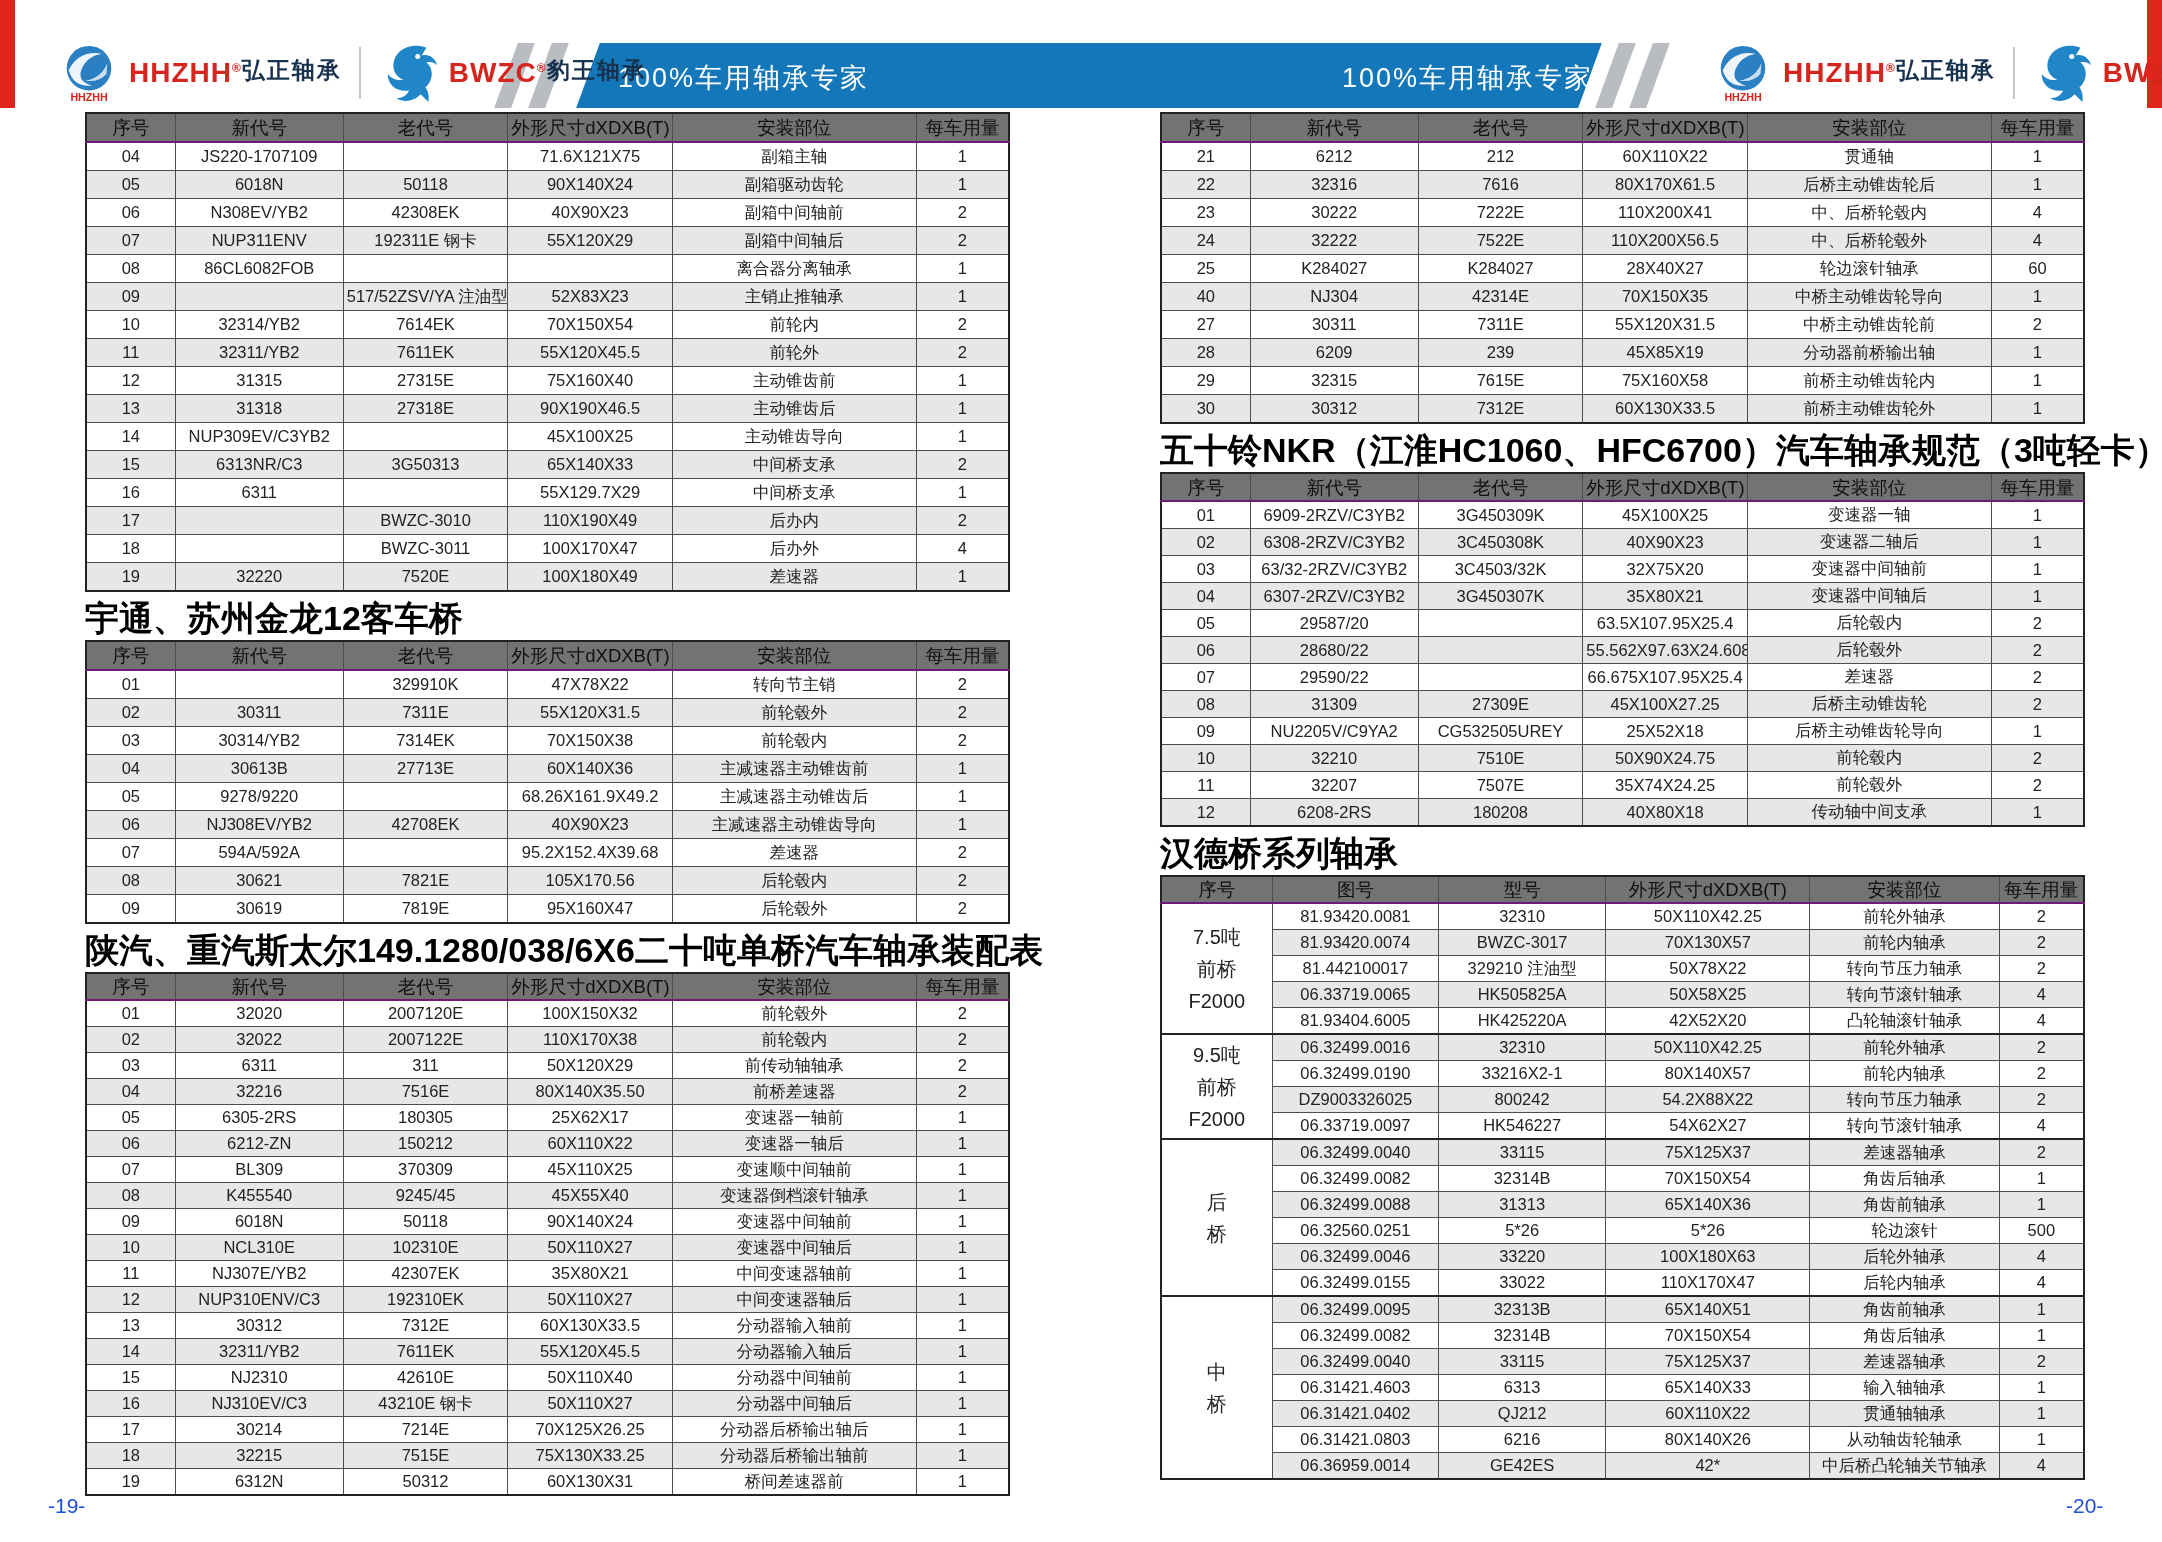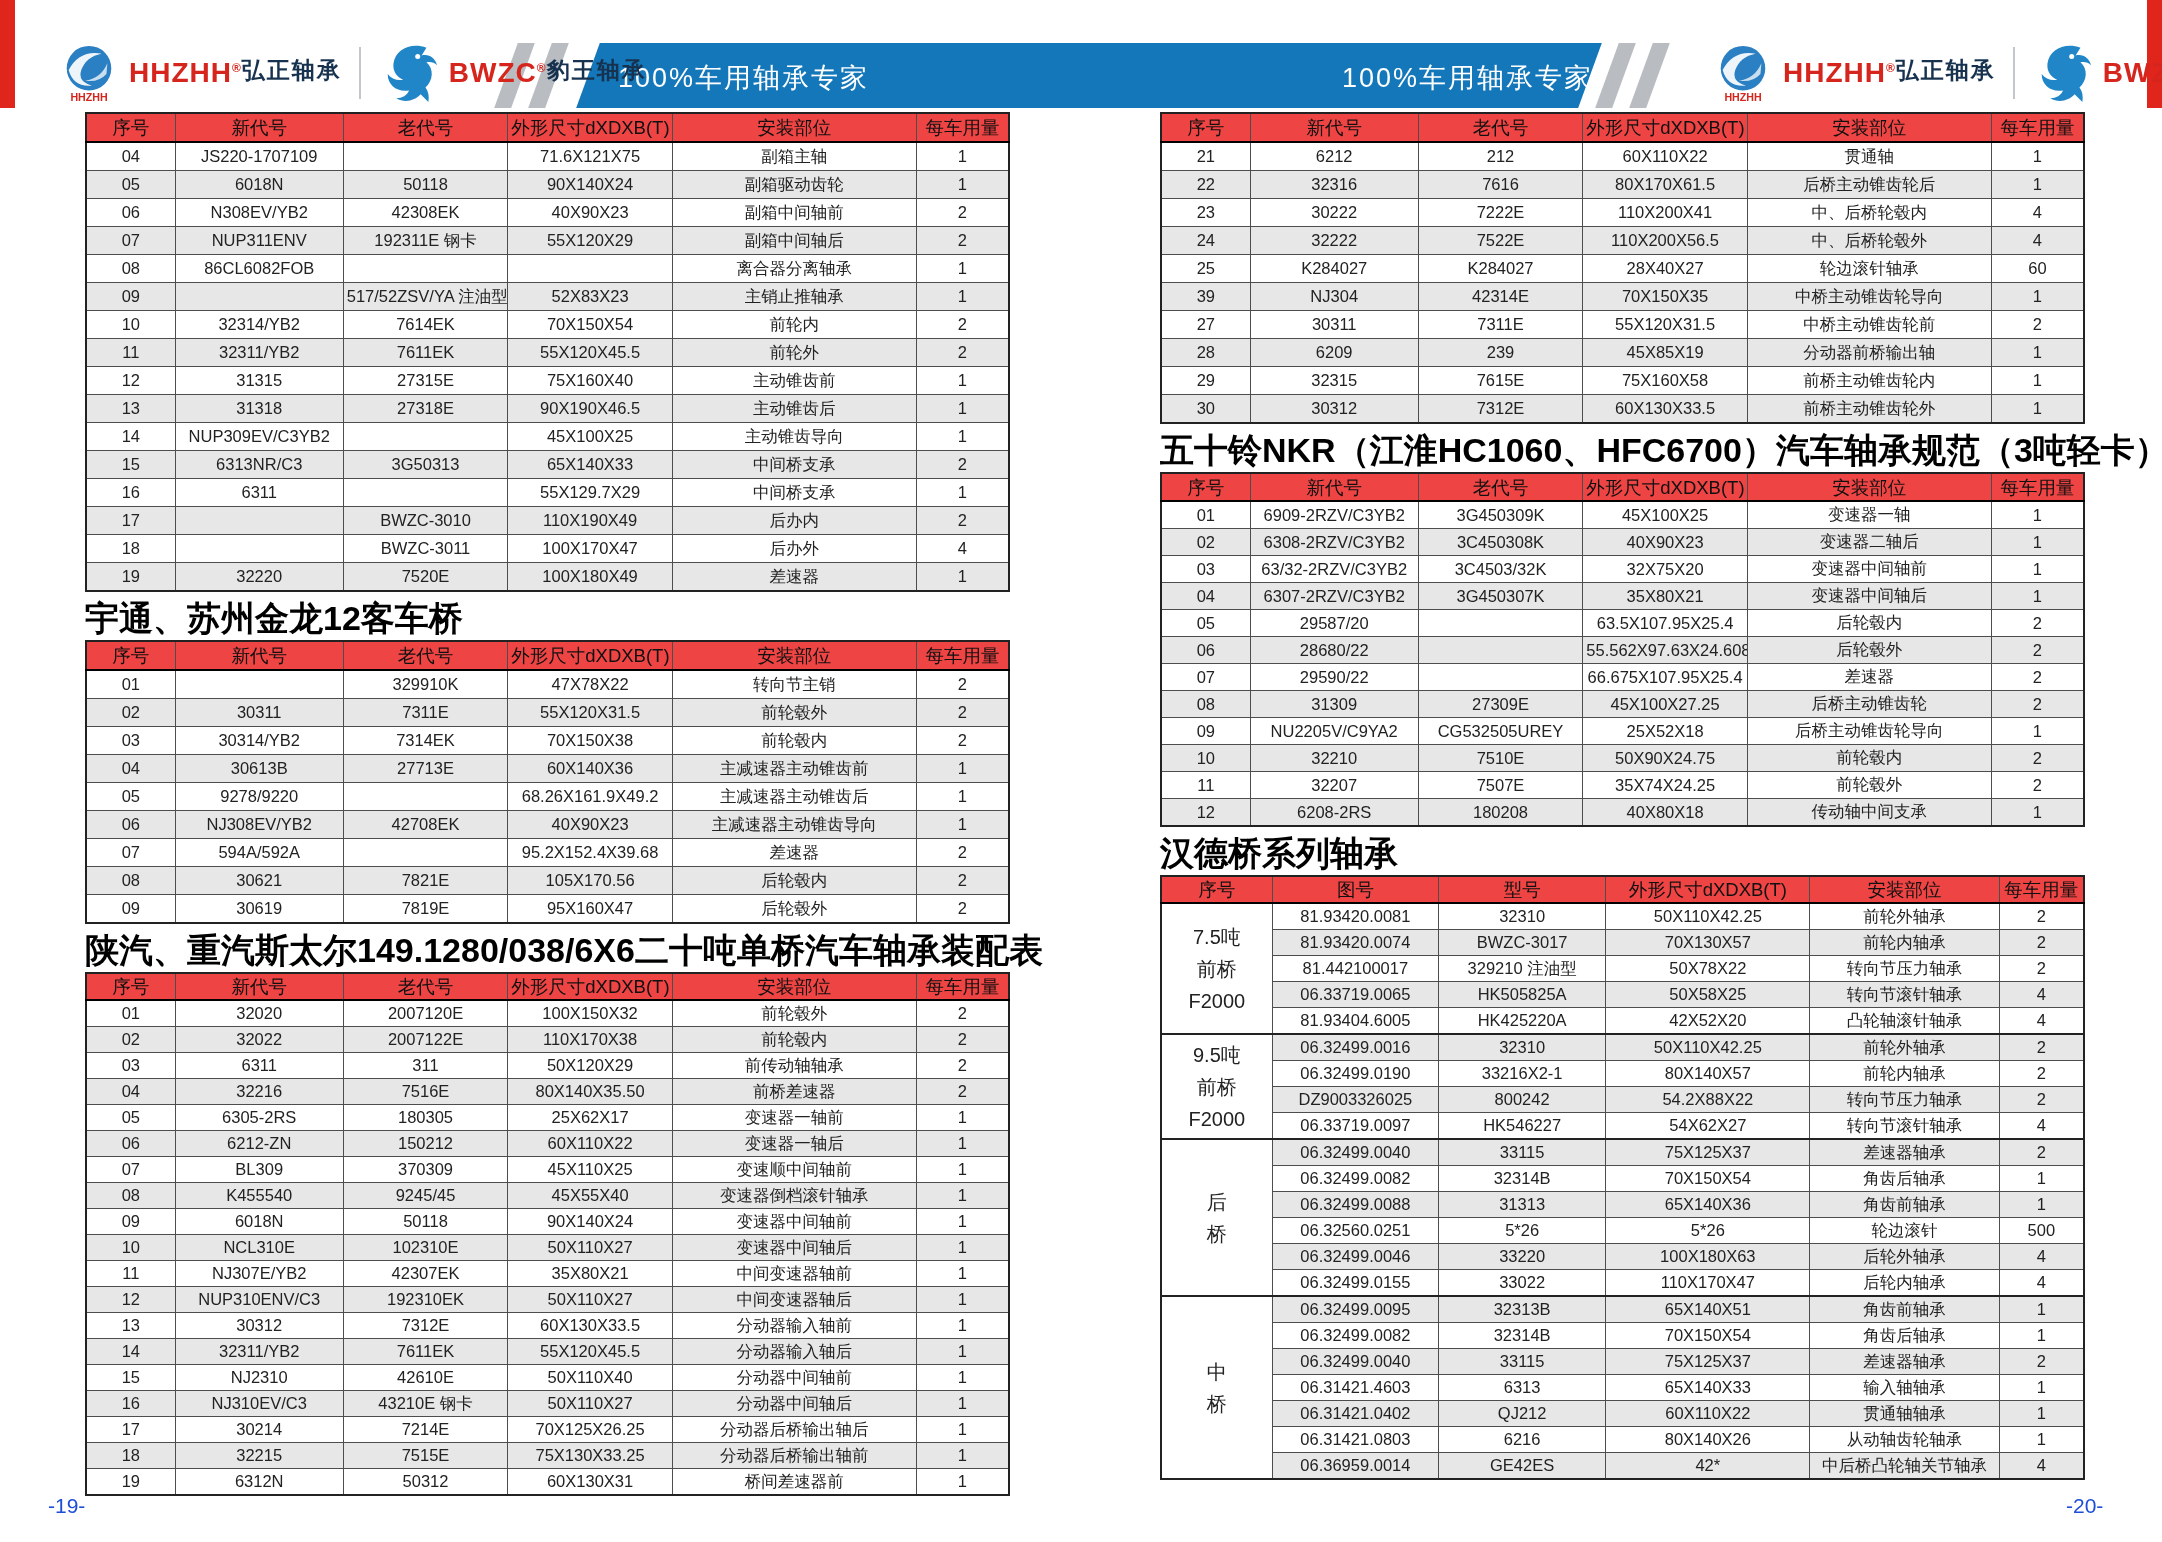--- a/index.html
+++ b/index.html
@@ -29,21 +29,21 @@
   .brand-div{width:2px;height:52px;background:#c3c7cb;margin:0 8px}
   
   .page{position:absolute;top:112px;width:925px}
   .pl{left:85px}
   .pr{left:1160px}
   h2.sec{font-size:34px;line-height:28px;font-weight:700;margin:12px 0 8px 0;color:#000;white-space:nowrap}
   h2.sec:empty{display:none;margin:0}
   
   table{border-collapse:collapse;table-layout:fixed;width:100%;border:2px solid #222}
   th,td{border:1px solid #4d4d4d;text-align:center;padding:0 3px;overflow:hidden;white-space:nowrap;font-weight:400}
-  th{background:#ef4444;font-size:18.5px;color:#101010;border-bottom:2px solid #000000}
+  th{background:#737373;font-size:18.5px;color:#101010;border-bottom:2px solid #701a75}
   td{font-size:16.5px;color:#222}
   tbody tr:nth-child(even) td{background:#e7e7e7}
   td.group-label{background:#ffffff !important;white-space:pre-line;font-size:20px;line-height:1.6}
   tr.group-start td{border-top:2px solid #222}
   .rh28 th,.rh28 td{height:27px}
   .rh27 th,.rh27 td{height:26px}
   .rh26 th,.rh26 td{height:25px}
   
   .std th:nth-child(1){width:9.3%}
   .std th:nth-child(2){width:18.3%}
@@ -573,21 +573,21 @@
         </tr>
         <tr>
           <td>25</td>
           <td>K284027</td>
           <td>K284027</td>
           <td>28X40X27</td>
           <td>轮边滚针轴承</td>
           <td>60</td>
         </tr>
         <tr>
-          <td>39</td>
+          <td>40</td>
           <td>NJ304</td>
           <td>42314E</td>
           <td>70X150X35</td>
           <td>中桥主动锥齿轮导向</td>
           <td>1</td>
         </tr>
         <tr>
           <td>27</td>
           <td>30311</td>
           <td>7311E</td>

